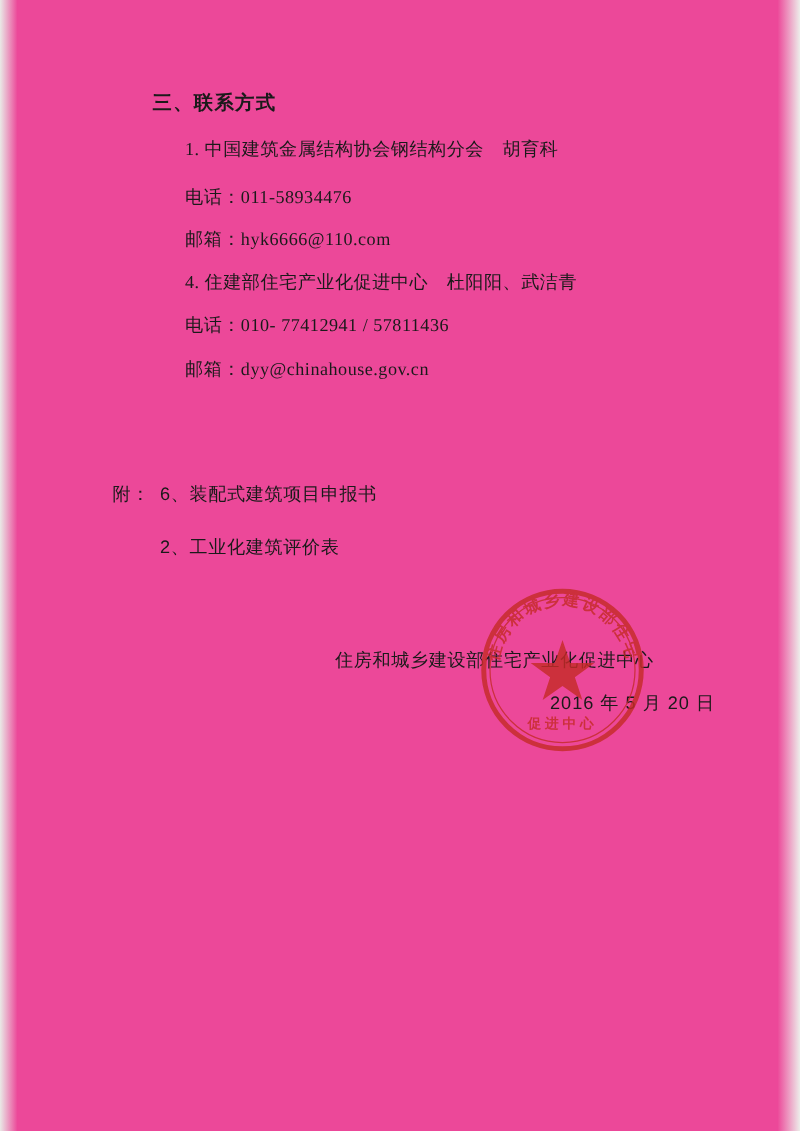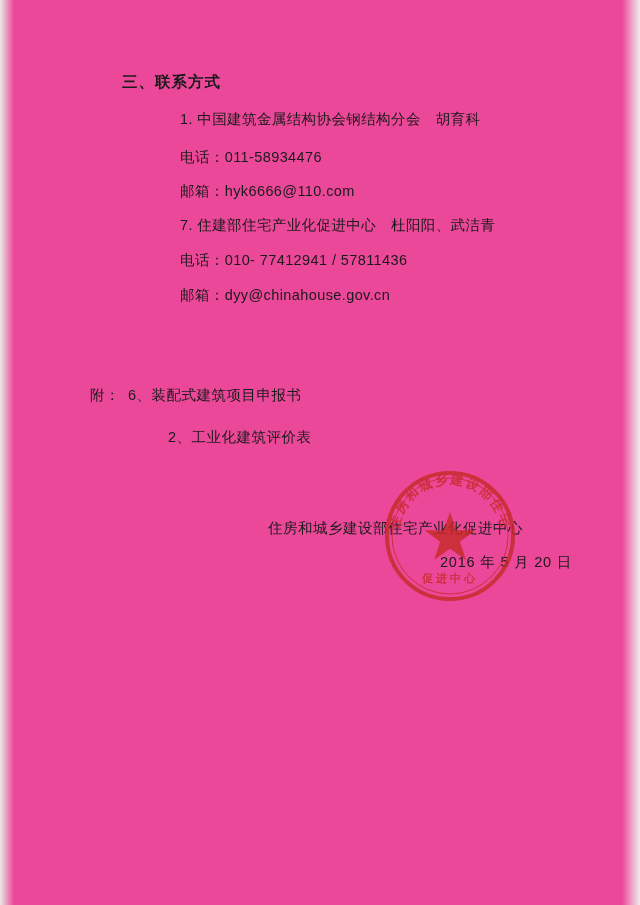--- a/index.html
+++ b/index.html
@@ -54,22 +54,21 @@
     letter-spacing: 1px;
     font-family: "Liberation Sans", "DejaVu Sans", sans-serif;
   }
 
   .body-line {
     position: absolute;
     left: 148px;
     font-size: 14.5px;
     letter-spacing: 0.4px;
     white-space: nowrap;
-    font-family: Liberation Sans, sans-serif;
-    margin-left: 32px;
+    font-family: Liberation Serif, serif;
   }
 
   .l1 { top: 110px; }
   .l2 { top: 148px; }
   .l3 { top: 182px; }
   .l4 { top: 216px; }
   .l5 { top: 251px; }
   .l6 { top: 286px; }
 
   .attach-label {
@@ -90,21 +89,20 @@
     font-family: "Liberation Sans", "DejaVu Sans", sans-serif;
   }
   .attach-2 {
     position: absolute;
     left: 128px;
     top: 428px;
     font-size: 14.5px;
     letter-spacing: 0.5px;
     white-space: nowrap;
     font-family: "Liberation Sans", "DejaVu Sans", sans-serif;
-    margin-left: 40px;
   }
 
   .signature-org {
     position: absolute;
     left: 268px;
     top: 519px;
     font-size: 14.5px;
     letter-spacing: 0.5px;
     white-space: nowrap;
     font-family: "Liberation Sans", "DejaVu Sans", sans-serif;
@@ -143,21 +141,21 @@
   <div class="content">
 
     <div class="section-heading">三、联系方式</div>
 
     <div class="body-line l1">1. 中国建筑金属结构协会钢结构分会　胡育科</div>
 
     <div class="body-line l2">电话：011-58934476</div>
 
     <div class="body-line l3">邮箱：hyk6666@110.com</div>
 
-    <div class="body-line l4">7. 住建部住宅产业化促进中心　杜阳阳、武洁青</div>
+    <div class="body-line l4">4. 住建部住宅产业化促进中心　杜阳阳、武洁青</div>
 
     <div class="body-line l5">电话：010- 77412941 / 57811436</div>
 
     <div class="body-line l6">邮箱：dyy@chinahouse.gov.cn</div>
 
     <div class="attach-label">附：</div>
 
     <div class="attach-1">6、装配式建筑项目申报书</div>
 
     <div class="attach-2">2、工业化建筑评价表</div>

